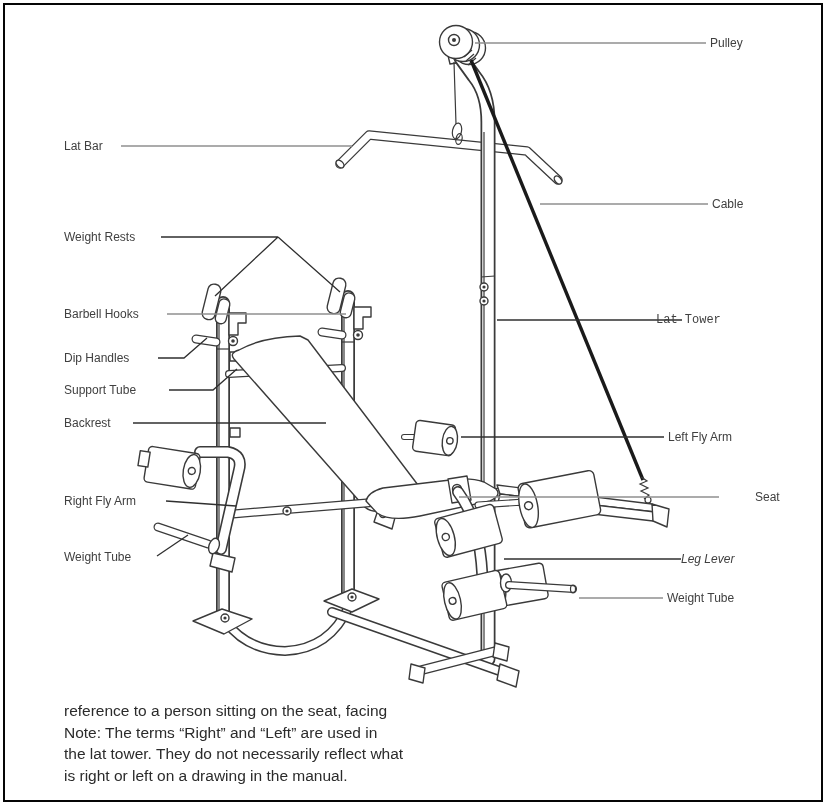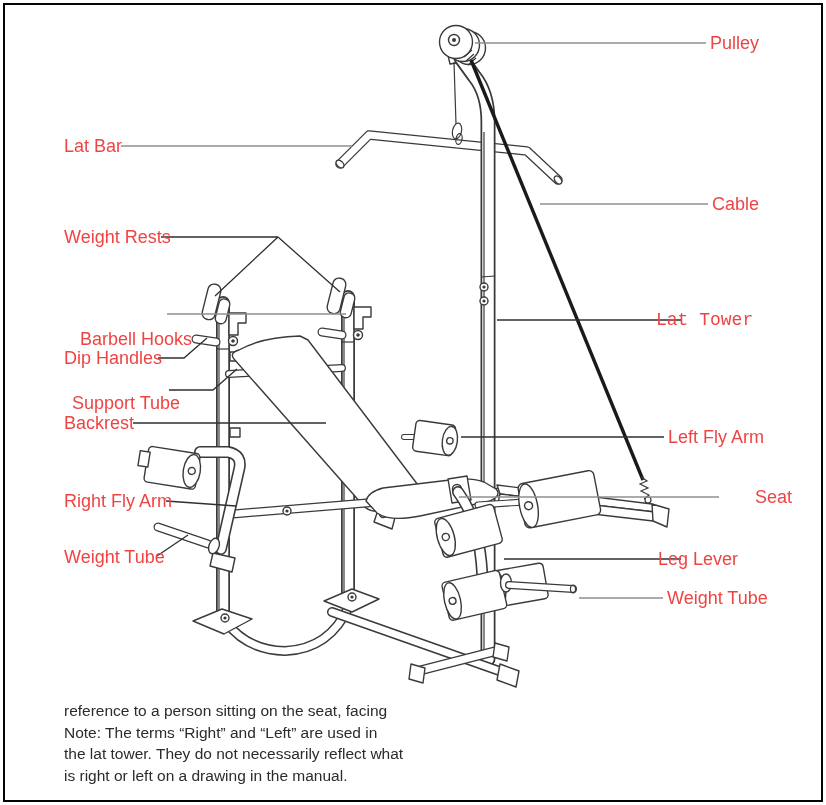--- a/index.html
+++ b/index.html
@@ -10,21 +10,21 @@
   .frame { position:absolute; inset:3px; border:2.6px solid #050505; }
   svg.canvas { position:absolute; left:0; top:0; }
   
   .lo { stroke:#3a3a3a; fill:none; stroke-linecap:round; stroke-linejoin:round; }
   .li { stroke:#ffffff; fill:none; stroke-linecap:round; stroke-linejoin:round; }
   .shape { fill:#ffffff; stroke:#3a3a3a; stroke-width:1.4; stroke-linejoin:round; }
   .thin  { fill:none; stroke:#3a3a3a; stroke-width:1.2; }
   .ldr-g { stroke:#8f8f8f; stroke-width:1.7; }
   .ldr-d { stroke:#2f2f2f; stroke-width:1.3; }
   .lbl {
-    position:absolute; font-size:18px; line-height:18px; color:#ef4444;
+    position:absolute; font-size:12px; line-height:18px; color:#404040;
     white-space:nowrap; transform:translateY(-50%);
   }
   .note {
     position:absolute; left:64px; top:700px; font-size:15.5px;
     line-height:21.5px; color:#2b2b2b;
   }
   .note div { white-space:nowrap; }
 </style>
 </head>
 <body>
@@ -235,33 +235,33 @@
       <line class="ldr-d" x1="497" y1="320" x2="682" y2="320"></line>
       <line class="ldr-d" x1="461" y1="437" x2="664" y2="437"></line>
       <line class="ldr-g" x1="459" y1="497" x2="719" y2="497"></line>
       <line class="ldr-d" x1="504" y1="559" x2="681" y2="559"></line>
       <line class="ldr-g" x1="579" y1="598" x2="663" y2="598"></line>
     </g>
   </svg>
 
   <div class="lbl" style="left:64px; top:146px;">Lat Bar</div>
   <div class="lbl" style="left:64px; top:237px;">Weight Rests</div>
-  <div class="lbl" style="left:80px; top:314px;margin-top:25px;">Barbell Hooks</div>
+  <div class="lbl" style="left:64px; top:314px;">Barbell Hooks</div>
   <div class="lbl" style="left:64px; top:358px;text-align:center;">Dip Handles</div>
-  <div class="lbl" style="left:72px; top:390px;margin-top:13px;">Support Tube</div>
+  <div class="lbl" style="left:64px; top:390px;">Support Tube</div>
   <div class="lbl" style="left:64px; top:423px;">Backrest</div>
   <div class="lbl" style="left:64px; top:501px;">Right Fly Arm</div>
   <div class="lbl" style="left:64px; top:557px;">Weight Tube</div>
 
   <div class="lbl" style="left:710px; top:43px;">Pulley</div>
   <div class="lbl" style="left:712px; top:204px;">Cable</div>
   <div class="lbl" style="left:656px; top:320px;font-family:Liberation Mono, monospace;">Lat Tower</div>
   <div class="lbl" style="left:668px; top:437px;">Left Fly Arm</div>
   <div class="lbl" style="left:755px; top:497px;">Seat</div>
-  <div class="lbl" style="left:658px; top:559px;">Leg Lever</div>
+  <div class="lbl" style="left:681px; top:559px;font-style:italic;">Leg Lever</div>
   <div class="lbl" style="left:667px; top:598px;">Weight Tube</div>
 
   <div class="note">
     <div>reference to a person sitting on the seat, facing</div>
     <div>Note: The terms “Right” and “Left” are used in</div>
     <div>the lat tower. They do not necessarily reflect what</div>
     <div>is right or left on a drawing in the manual.</div>
   </div>
 </div>
 

